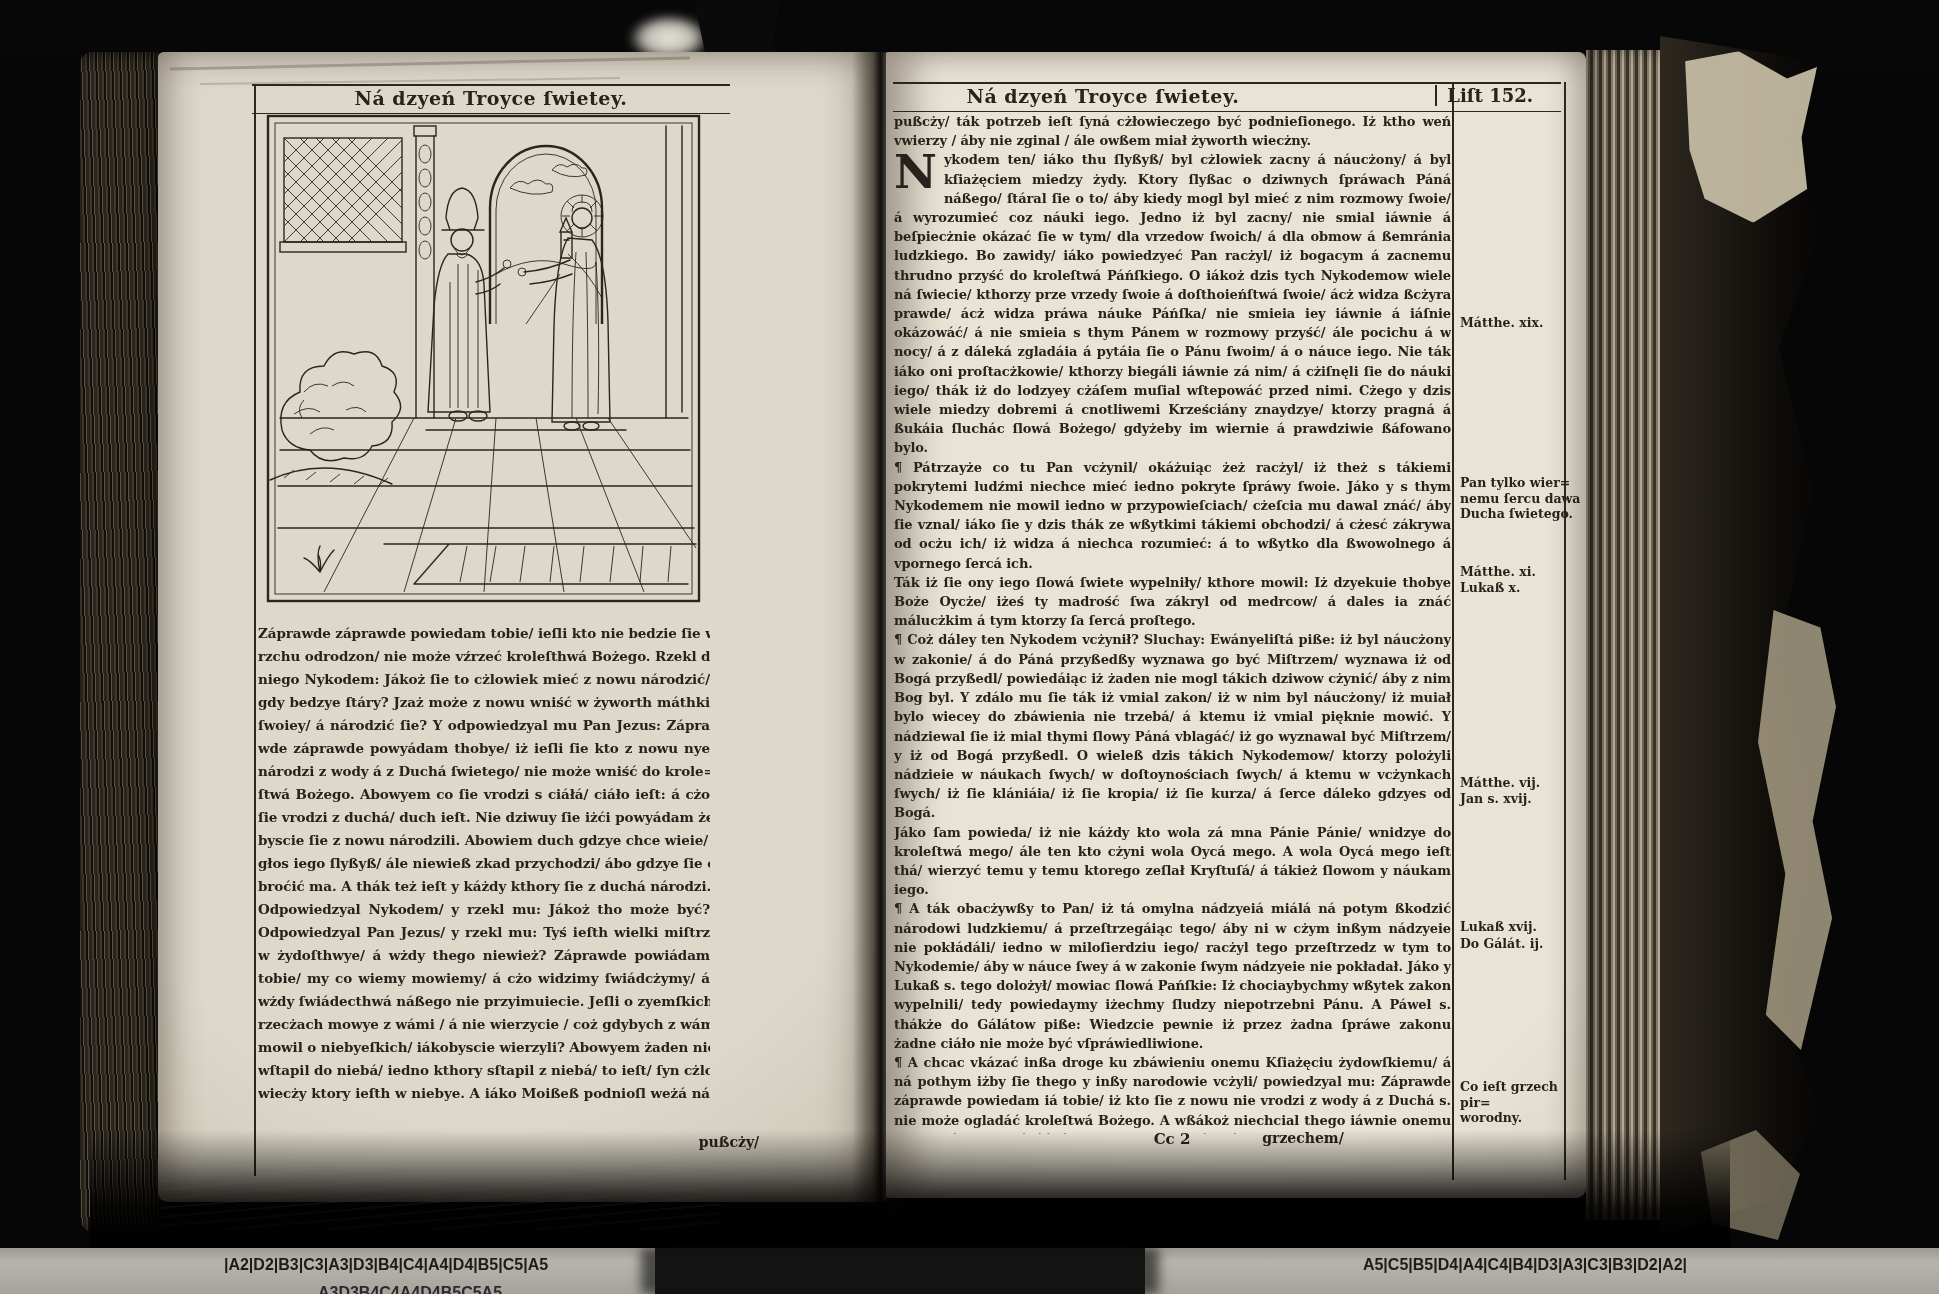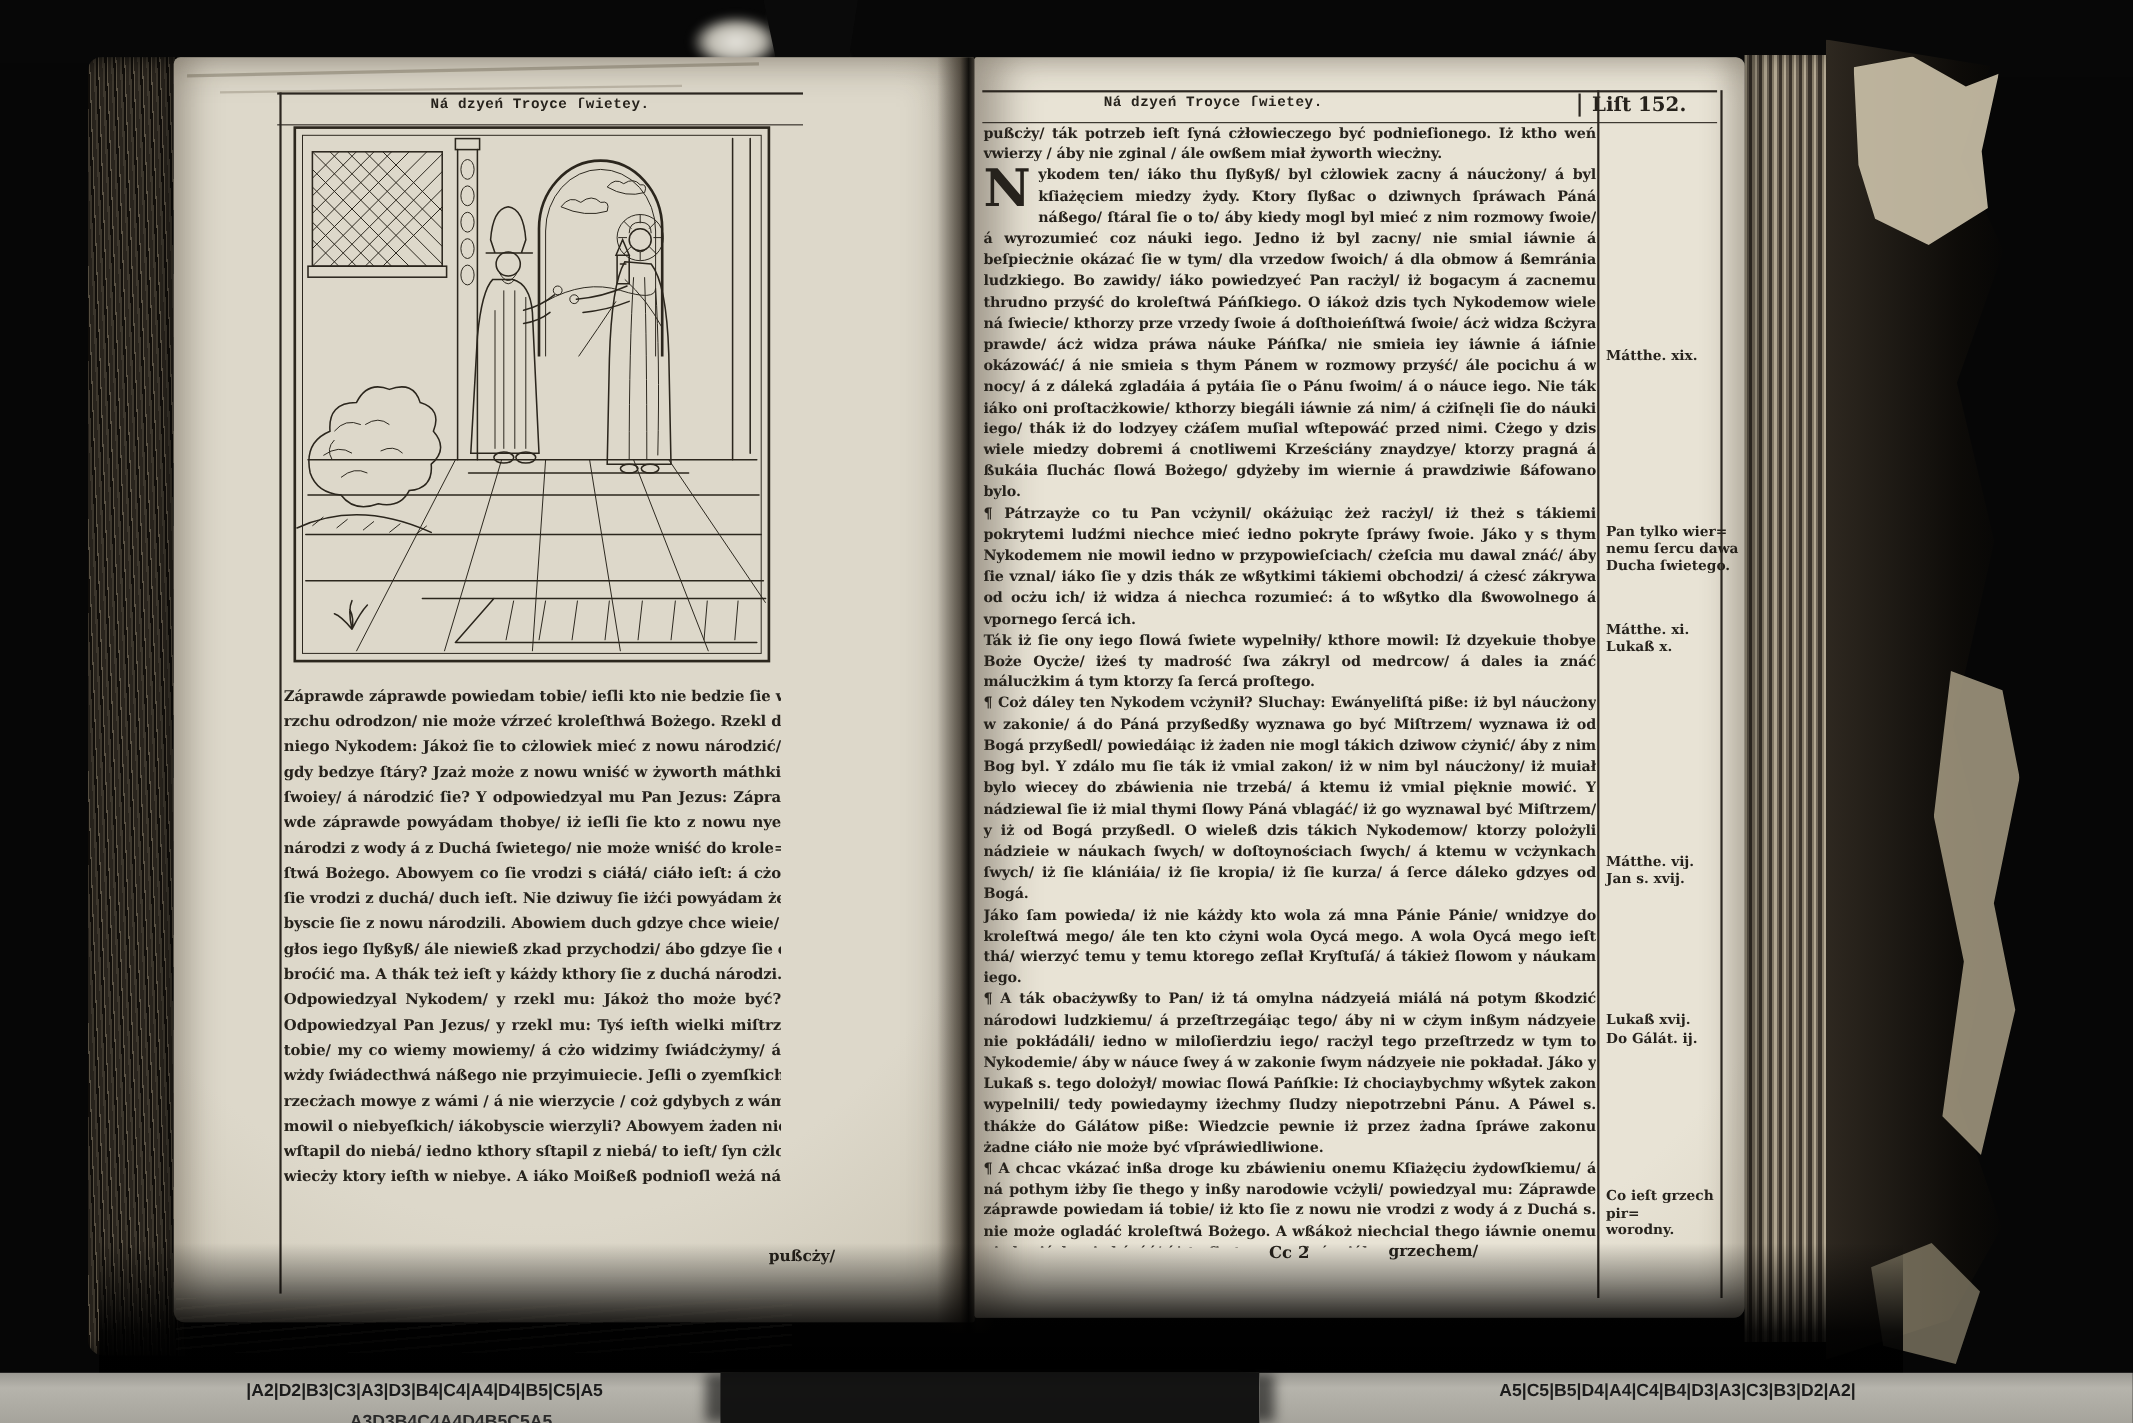--- a/index.html
+++ b/index.html
@@ -43,21 +43,21 @@
       background:radial-gradient(120% 95% at 45% 40%,#ddd8ca 0 55%,#c9c3b2 80%,#a79f8c 100%);
       box-shadow:inset 14px -8px 30px rgba(60,50,35,.35), inset -26px 0 38px rgba(40,30,18,.38);}
   .page-right{left:886px;top:52px;width:700px;height:1146px;border-radius:2px 8px 10px 2px;
       background:radial-gradient(115% 95% at 50% 42%,#e8e3d5 0 58%,#d6d0bf 82%,#b5ad98 100%);
       box-shadow:inset 26px 0 34px rgba(45,35,22,.35), inset -14px -6px 26px rgba(60,50,35,.3);}
   .crease{left:170px;top:62px;width:520px;height:3px;background:rgba(90,80,60,.35);transform:rotate(-1.2deg);}
   .crease2{left:200px;top:80px;width:420px;height:2px;background:rgba(90,80,60,.25);transform:rotate(-.8deg);}
   
   .rule{background:#2b2620;}
   .hdr-band{position:absolute;height:27px;border-top:2px solid #2b2620;border-bottom:1.5px solid #2b2620;}
-  .hdr-text{position:absolute;width:100%;text-align:center;top:1px;font-size:13px;font-weight:bold;letter-spacing:.5px;font-family:Liberation Mono, monospace;}
+  .hdr-text{position:absolute;width:100%;text-align:center;top:1px;font-size:19px;font-weight:bold;letter-spacing:.5px;}
   .lp-hdr{left:94px;top:32px;width:478px;}
   .rp-hdr{left:7px;top:30px;width:668px;}
   .rp-hdr .hdr-text{left:0;width:420px;}
   .folio{position:absolute;right:28px;top:1px;font-size:18px;font-weight:bold;border-left:2px solid #2b2620;padding-left:10px;}
   .lp-vrule{left:96px;top:32px;width:2px;height:1092px;}
   .rp-vrule1{left:566px;top:30px;width:2px;height:1098px;}
   .rp-vrule2{left:678px;top:30px;width:2px;height:1098px;}
   
   .woodcut{left:106px;top:60px;width:440px;height:494px;}
   .lp-body{left:100px;top:570px;width:452px;font-size:13.5px;font-weight:bold;line-height:23px;letter-spacing:-.1px;}
@@ -198,20 +198,21 @@
         <div class="tl">ſwoiey/ á národzić ſie? Y odpowiedzyal mu Pan Jezus: Zápra</div>
         <div class="tl">wde záprawde powyádam thobye/ iż ieſli ſie kto z nowu nye</div>
         <div class="tl">národzi z wody á z Duchá ſwietego/ nie może wniść do krole=</div>
         <div class="tl">ſtwá Bożego. Abowyem co ſie vrodzi s ciáłá/ ciáło ieſt: á cżo</div>
         <div class="tl">ſie vrodzi z duchá/ duch ieſt. Nie dziwuy ſie iżći powyádam że</div>
         <div class="tl">byscie ſie z nowu národzili. Abowiem duch gdzye chce wieie/ y</div>
         <div class="tl">głos iego ſlyßyß/ ále niewieß zkad przychodzi/ ábo gdzye ſie o=</div>
         <div class="tl">broćić ma. A thák też ieſt y káżdy kthory ſie z duchá národzi.</div>
         <div class="tl">Odpowiedzyal Nykodem/ y rzekl mu: Jákoż tho może być?</div>
         <div class="tl">Odpowiedzyal Pan Jezus/ y rzekl mu: Tyś ieſth wielki miſtrz</div>
+        <div class="tl">w żydoſthwye/ á wżdy thego niewież? Záprawde powiádam</div>
         <div class="tl">tobie/ my co wiemy mowiemy/ á cżo widzimy ſwiádcżymy/ á</div>
         <div class="tl">wżdy ſwiádecthwá náßego nie przyimuiecie. Jeſli o zyemſkich</div>
         <div class="tl">rzecżach mowye z wámi / á nie wierzycie / coż gdybych z wámi</div>
         <div class="tl">mowil o niebyeſkich/ iákobyscie wierzyli? Abowyem żaden nie</div>
         <div class="tl">wſtapil do niebá/ iedno kthory sſtapil z niebá/ to ieſt/ ſyn cżlo=</div>
         <div class="tl">wiecży ktory ieſth w niebye. A iáko Moißeß podnioſl weżá ná</div>
       </div>
     <div class="abs lp-catch">pußcży/</div>
   </div>
 

